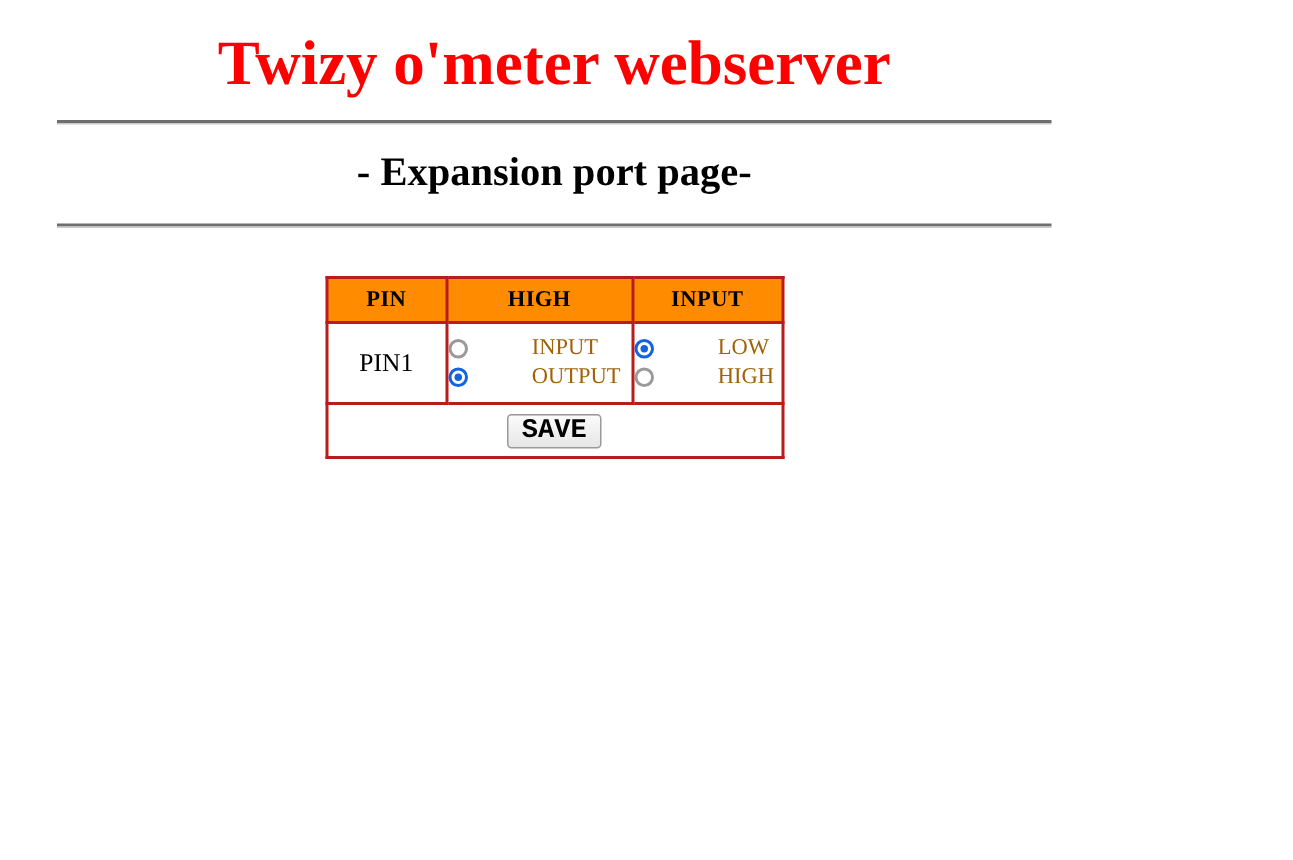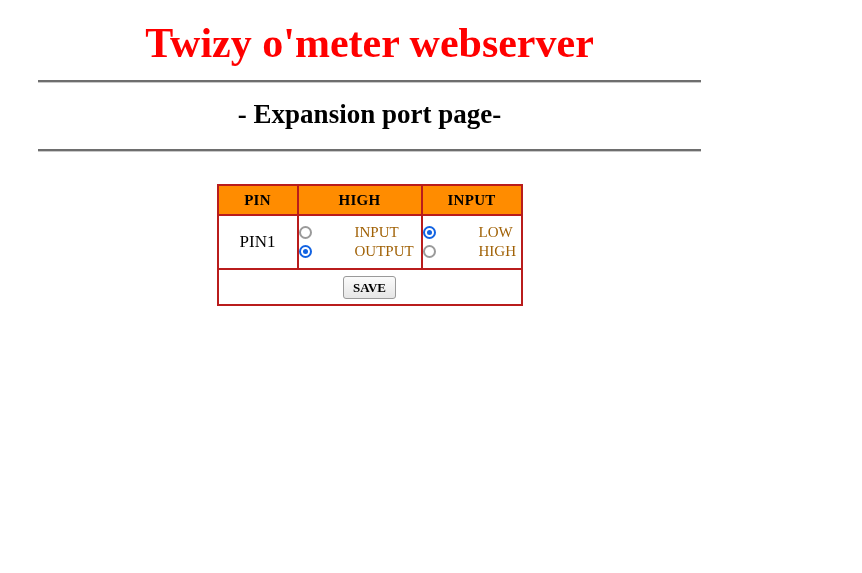--- a/index.html
+++ b/index.html
@@ -150,22 +150,22 @@
   }
 
   
   td.save-cell {
     text-align: center;
     height: 34px;
     padding: 5px 0;
   }
 
   button.save-btn {
-    font-family: Liberation Serif, serif;
-    font-size: 13px;
+    font-family: Liberation Mono, monospace;
+    font-size: 18px;
     font-weight: bold;
     color: #000000;
     background: linear-gradient(#fbfbfb, #e6e6e6);
     border: 1px solid #9a9a9a;
     border-radius: 3px;
     padding: 3px 9px;
     cursor: pointer;
     line-height: 15px;
   }
 </style>

